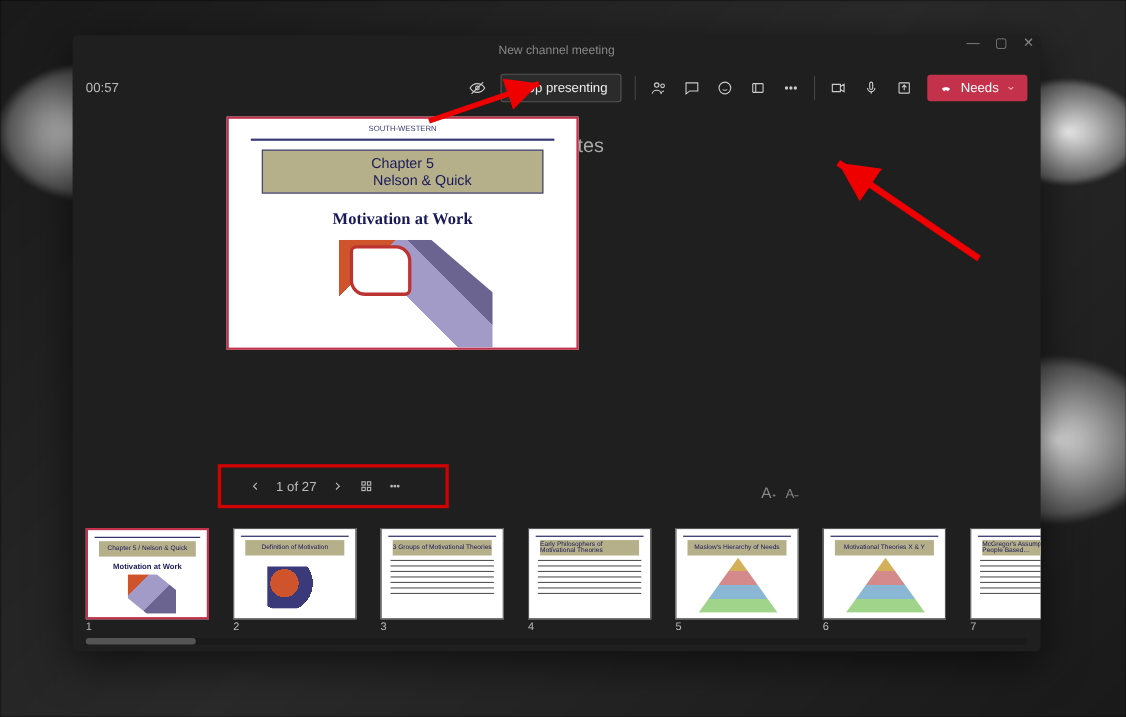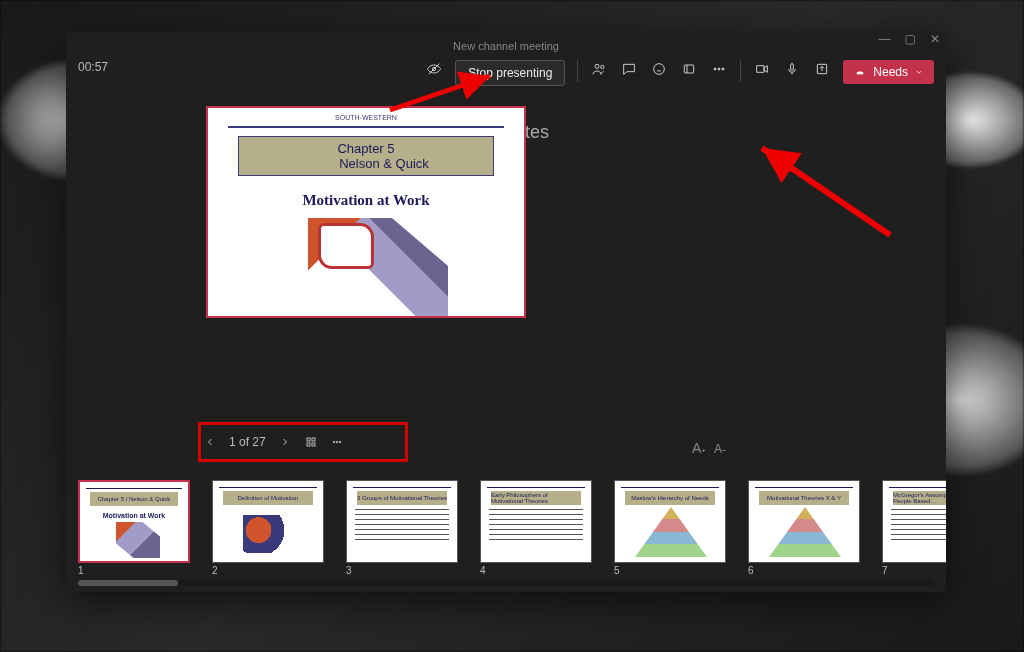--- a/index.html
+++ b/index.html
@@ -22,21 +22,21 @@
     background: #1f1f1f; border-radius: 4px; box-shadow: 0 10px 40px rgba(0,0,0,.6);
     display: flex; flex-direction: column; color: #ccc;
   }
   .titlebar {
     height: 28px; display: flex; align-items: center; justify-content: center;
     position: relative; font-size: 11px; color: #888; flex: 0 0 auto;
   }
   .winctrl { position: absolute; right: 6px; top: 0; display: flex; gap: 14px; font-size: 12px; color: #888; }
   .winctrl span { cursor: pointer; }
   .toolbar {
-    height: 40px; display: flex; align-items: flex-start; padding: 0 12px; gap: 12px;
+    height: 40px; display: flex; align-items: center; padding: 0 12px; gap: 12px;
     flex: 0 0 auto; font-size: 12px;
   }
   .timer { color: #bbb; margin-right: auto; }
   .stop-btn {
     background: #2b2b2b; border: 1px solid #555; color: #eee; padding: 5px 12px;
     border-radius: 3px; font-size: 12px; cursor: pointer;
   }
   .vsep { width: 1px; height: 22px; background: #444; }
   .ticon { width: 18px; height: 18px; display: inline-flex; align-items: center; justify-content: center; cursor: pointer; }
   .ticon svg { width: 16px; height: 16px; stroke: #ccc; fill: none; stroke-width: 1.5; }
@@ -68,21 +68,21 @@
       linear-gradient(45deg, transparent 50%, #a29bc7 50% 70%, #6b6490 70%);
     clip-path: polygon(0 0, 60% 0, 100% 40%, 100% 100%, 40% 100%, 0 60%);
   }
   .s1-art::after{
     content:""; position:absolute; left:10px; top:5px; width:50px; height:40px;
     background:#fff; border:3px solid #b33; border-radius: 6px 14px 6px 14px;
   }
   .slide-nav { grid-column: 1; grid-row: 2; display: flex; align-items: center; gap: 12px; padding-left: 128px; color: #bbb; font-size: 12px; border: 3px solid #d40000; width: 210px; height: 40px; margin-left: 120px; }
   .nav-ic { width:14px; height:14px; display:inline-flex; align-items:center; justify-content:center; cursor:pointer; }
   .nav-ic svg { width:12px; height:12px; stroke:#bbb; fill:none; stroke-width:2; }
-  .slide-nav{ padding-left: 2px; }
+  .slide-nav{ padding-left: 24px; }
   .notes-area { grid-column: 2; grid-row: 1 / span 2; display: flex; flex-direction: column; padding: 16px 8px; }
   .notes-title { color: #aaa; font-size: 18px; font-weight: 500; }
   .font-ctrls { margin-top: auto; display: flex; gap: 8px; color: #888; font-size: 12px; align-items: baseline; justify-content: flex-end; padding-right: 200px; }
   .font-ctrls span:first-child { font-size: 14px; }
   .thumbs {
     flex: 0 0 120px; padding: 8px 12px; overflow-x: hidden; overflow-y: hidden;
   }
   .thumbs-row { display: flex; gap: 22px; }
   .thumb { width: 112px; display: flex; flex-direction: column; gap: 2px; }
   .thumb-img { width: 112px; height: 83px; background: #fff; border: 1px solid #555; position: relative; overflow:hidden; font-size:6px; color:#1a1a5a; }

